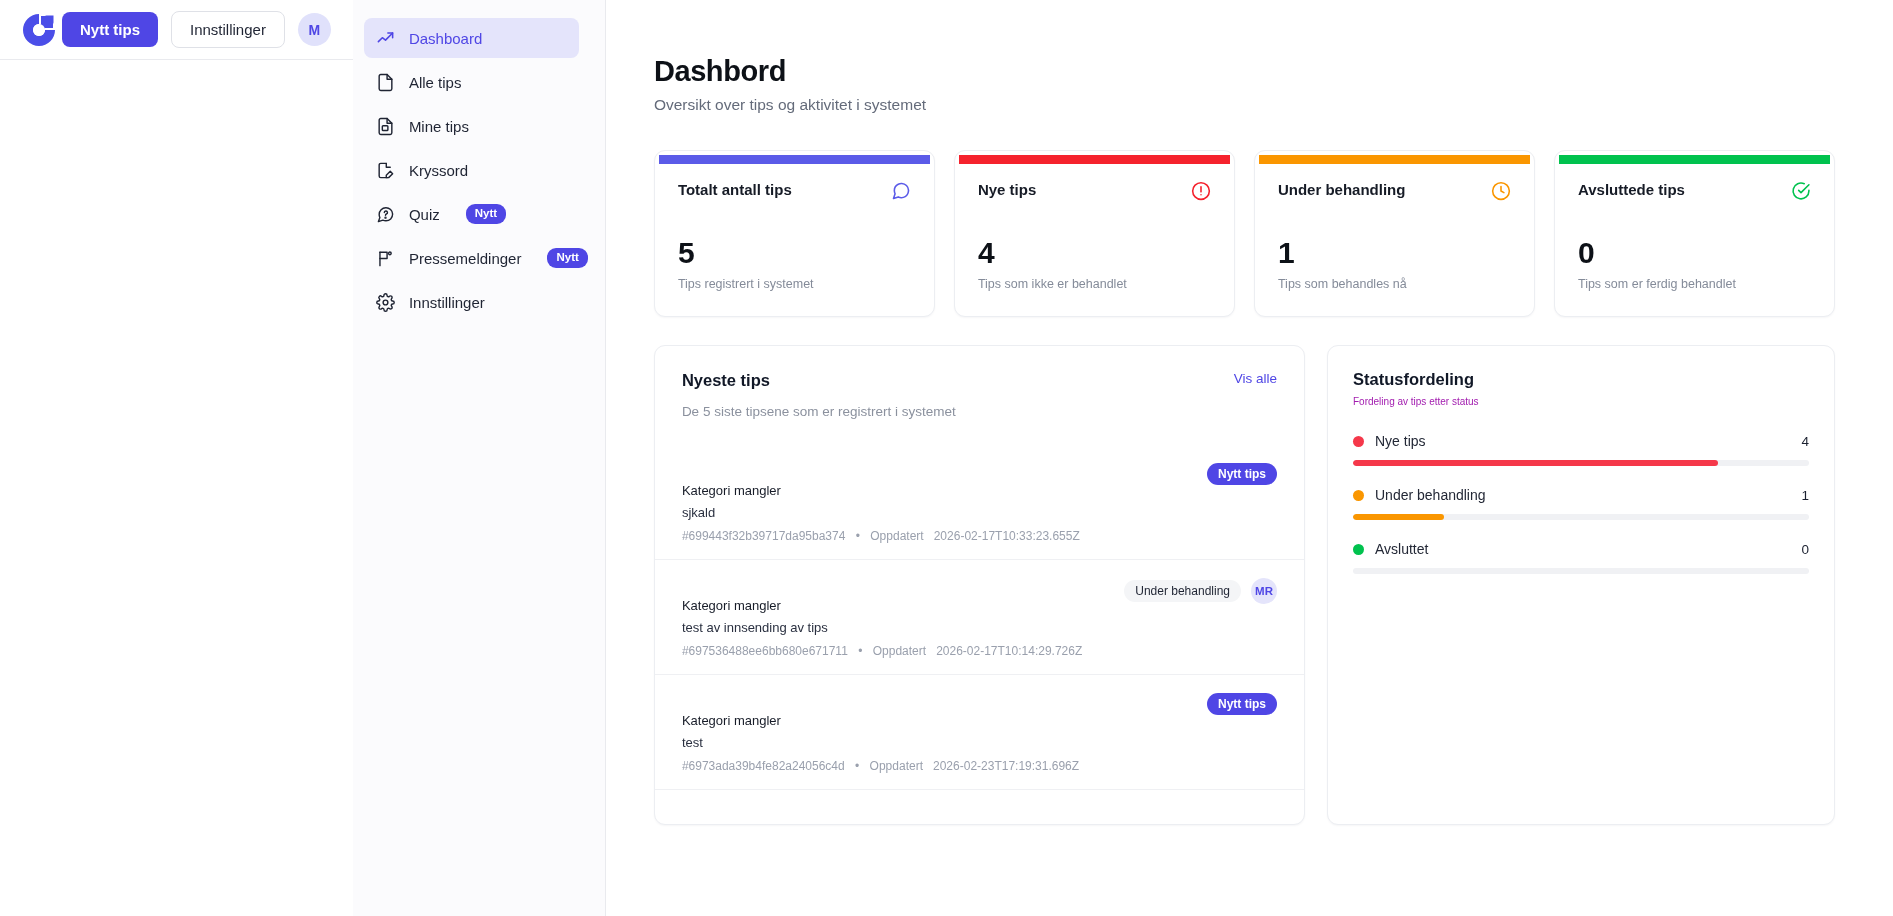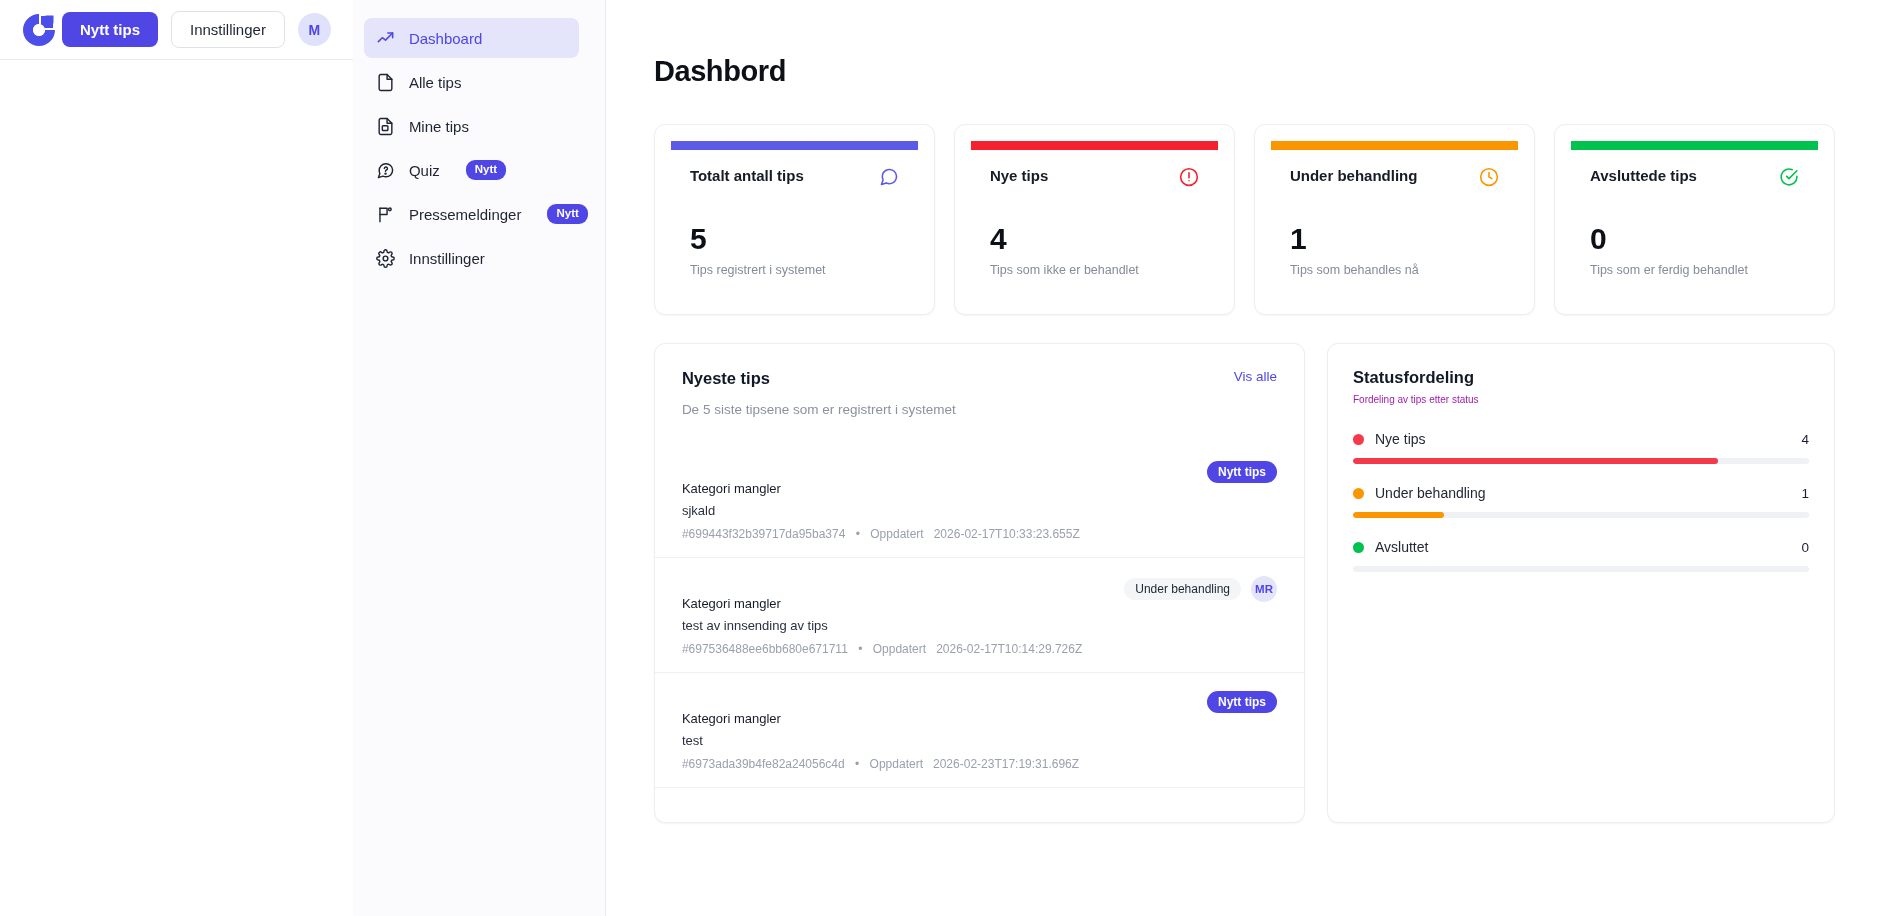--- a/index.html
+++ b/index.html
@@ -93,21 +93,21 @@
 
   
   .stats-row { display: flex; gap: 19px; margin-top: 36px; }
   .stat-card {
     flex: 1 1 0; min-width: 0;
     background: #fff;
     border: 1px solid #eceef2;
     border-radius: 11px;
     box-shadow: 0 1px 2px rgba(16,24,40,0.04);
     overflow: hidden;
-    padding: 16px;
+    padding: 4px;
     position: relative;
   }
   .stat-strip { height: 9px; width: 100%; }
   .stat-body { padding: 17px 19px 21px 19px; }
   .stat-head { display: flex; align-items: flex-start; justify-content: space-between; }
   .stat-title { font-size: 15px; font-weight: 600; color: #161b26; }
   .stat-icon { width: 20px; height: 20px; flex: 0 0 20px; }
   .stat-value { font-size: 30px; font-weight: 700; color: #0d1117; margin-top: 37px; line-height: 1; letter-spacing: -0.5px; }
   .stat-desc { font-size: 12.5px; color: #848b99; margin-top: 9px; }
 
@@ -228,20 +228,30 @@
         <span class="nav-icon">
           <svg width="19" height="19" viewBox="0 0 24 24" fill="none" stroke="#1f2433" stroke-width="1.8" stroke-linecap="round" stroke-linejoin="round">
               <path d="M14 2H6a2 2 0 0 0-2 2v16a2 2 0 0 0 2 2h12a2 2 0 0 0 2-2V8z"></path>
               <polyline points="14 2 14 8 20 8"></polyline>
               <rect x="8" y="11" width="7" height="6" rx="1"></rect>
             </svg>
         </span>
         <span class="nav-label">Mine tips</span>
       </div>
 
+      <div class="nav-item">
+        <span class="nav-icon">
+          <svg width="19" height="19" viewBox="0 0 24 24" fill="none" stroke="#1f2433" stroke-width="1.8" stroke-linecap="round" stroke-linejoin="round">
+              <path d="M13 3H6a2 2 0 0 0-2 2v14a2 2 0 0 0 2 2h8"></path>
+              <path d="M18 13l3 3-5 5h-3v-3z"></path>
+              <path d="M13 3v5h5"></path>
+            </svg>
+        </span>
+        <span class="nav-label">Kryssord</span>
+      </div>
 
       <div class="nav-item">
         <span class="nav-icon">
           <svg width="19" height="19" viewBox="0 0 24 24" fill="none" stroke="#1f2433" stroke-width="1.8" stroke-linecap="round" stroke-linejoin="round">
               <path d="M21 11.5a8.38 8.38 0 0 1-8.5 8.5 8.5 8.5 0 0 1-3.8-.9L3 21l1.9-5.2A8.5 8.5 0 0 1 4 12a8.38 8.38 0 0 1 8.5-8.5A8.38 8.38 0 0 1 21 11.5z"></path>
               <path d="M10.5 9.5a2 2 0 1 1 2.6 1.9c-.6.2-1.1.8-1.1 1.6"></path>
               <circle cx="12" cy="16" r="0.6" fill="#1f2433"></circle>
             </svg>
         </span>
         <span class="nav-label">Quiz</span>
@@ -268,20 +278,21 @@
             </svg>
         </span>
         <span class="nav-label">Innstillinger</span>
       </div>
 
     </nav>
 
     <main class="main">
 
       <h1 class="page-title">Dashbord</h1>
+      <div class="page-sub">Oversikt over tips og aktivitet i systemet</div>
 
       <section class="stats-row">
 
         <div class="stat-card">
           <div class="stat-strip" style="background:#5b5be8"></div>
           <div class="stat-body">
             <div class="stat-head">
               <div class="stat-title">Totalt antall tips</div>
               <span class="stat-icon">
                 <svg width="20" height="20" viewBox="0 0 24 24" fill="none" stroke="#5b5be8" stroke-width="1.9" stroke-linecap="round" stroke-linejoin="round">

